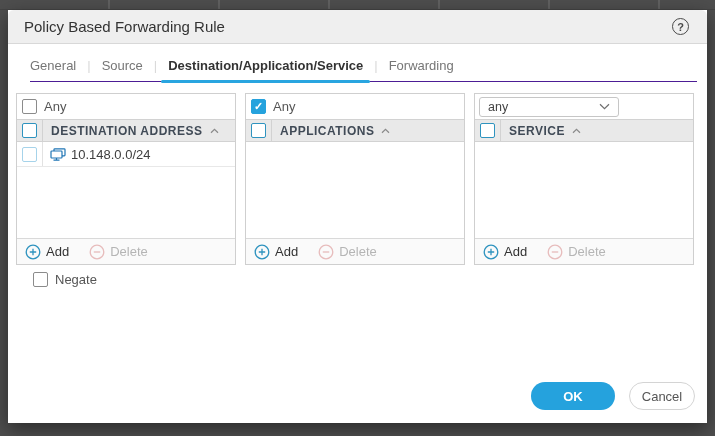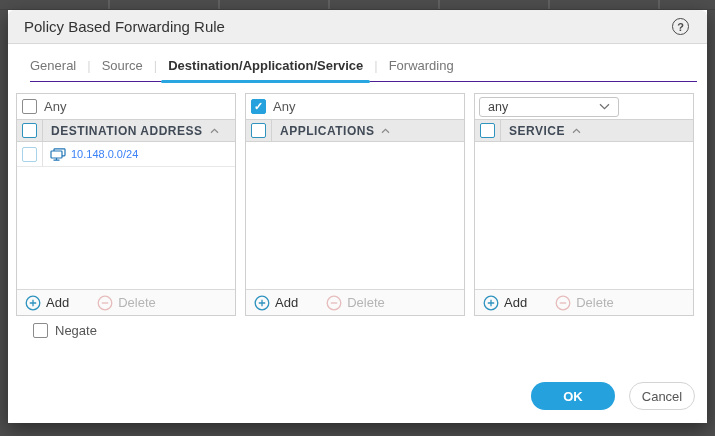--- a/index.html
+++ b/index.html
@@ -41,21 +41,21 @@
   .tab { position: relative; cursor: pointer; white-space: nowrap; }
   .tab.active { color: #333; font-weight: bold; }
   .tab.active::after {
     content: ""; position: absolute; left: -7px; right: -7px; bottom: -10px;
     height: 3px; background: #29a5e0; border-radius: 2px;
   }
   .tab-sep { color: #d9d9d9; margin: 0 11px; }
 
   .columns { display: flex; gap: 9px; margin: 11px 8px 0 8px; }
   .panel {
-    width: 220px; height: 223px; border: 1px solid #cfcfcf; background: #fff;
+    width: 220px; height: 172px; border: 1px solid #cfcfcf; background: #fff;
     display: flex; flex-direction: column;
   }
   .any-row { height: 25px; display: flex; align-items: center; gap: 7px; padding-left: 5px; flex: 0 0 auto; }
   .any-label { font-size: 13px; color: #555; }
   .dd-row { height: 25px; display: flex; align-items: center; padding-left: 4px; flex: 0 0 auto; }
   .dropdown {
     width: 140px; height: 20px; border: 1px solid #c6c6c6; border-radius: 3px;
     background: #fff; display: flex; align-items: center; justify-content: space-between;
     padding: 0 8px; font-size: 12.5px; color: #444; cursor: pointer;
   }
@@ -71,24 +71,24 @@
   }
   .header-label {
     margin-left: 8px; font-size: 12px; font-weight: bold; color: #414b57;
     letter-spacing: 0.5px;
   }
   .sort-caret { margin-left: 7px; display: inline-flex; }
   .list { flex: 1 1 auto; background: #fff; }
   .list-row { height: 25px; display: flex; align-items: center; border-bottom: 1px solid #e8e8e8; }
   .list-row .cb-cell { border-right: 1px solid #e2e2e2; }
   .row-content { display: flex; align-items: center; gap: 5px; margin-left: 7px; }
-  .row-link { font-size: 11px; color: #3b82f6; cursor: pointer; }
+  .row-link { font-size: 13px; color: #404040; cursor: pointer; }
   .panel-footer {
     height: 26px; flex: 0 0 auto; border-top: 1px solid #d9d9d9; background: #fafafa;
-    display: flex; align-items: center; gap: 28px; padding-left: 8px;
+    display: flex; align-items: center; gap: 20px; padding-left: 8px;
   }
   .action { display: flex; align-items: center; gap: 5px; font-size: 13px; color: #333; cursor: pointer; }
   .action.disabled { color: #b5b5b5; cursor: default; }
 
   .cb {
     width: 15px; height: 15px; border: 1.5px solid #8b8b8b; border-radius: 2px;
     background: #fff; flex: 0 0 auto; cursor: pointer;
     display: flex; align-items: center; justify-content: center;
   }
   .cb.header-cb { border-color: #2e93bf; }

